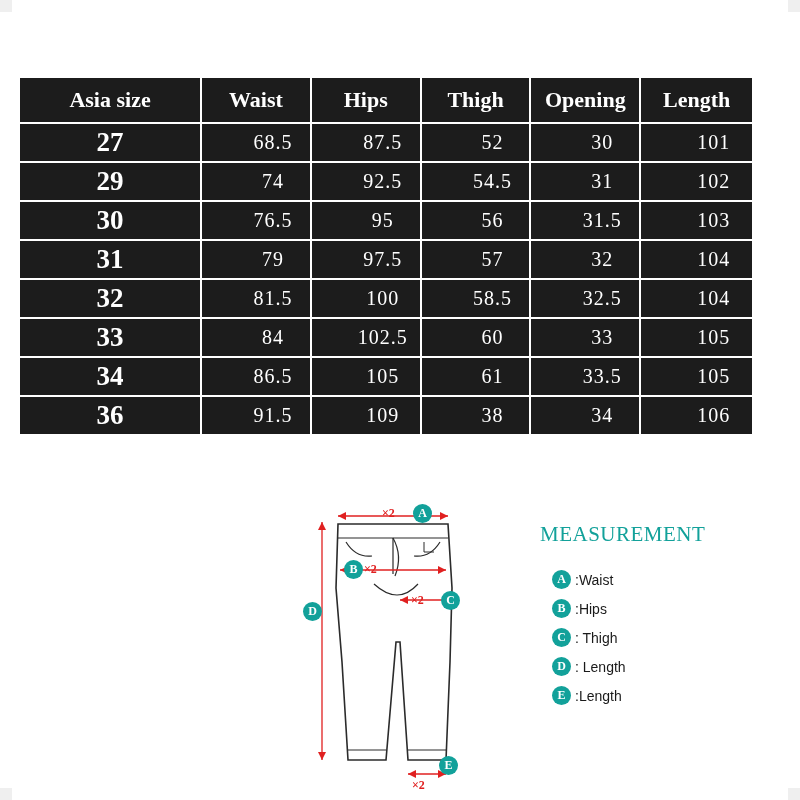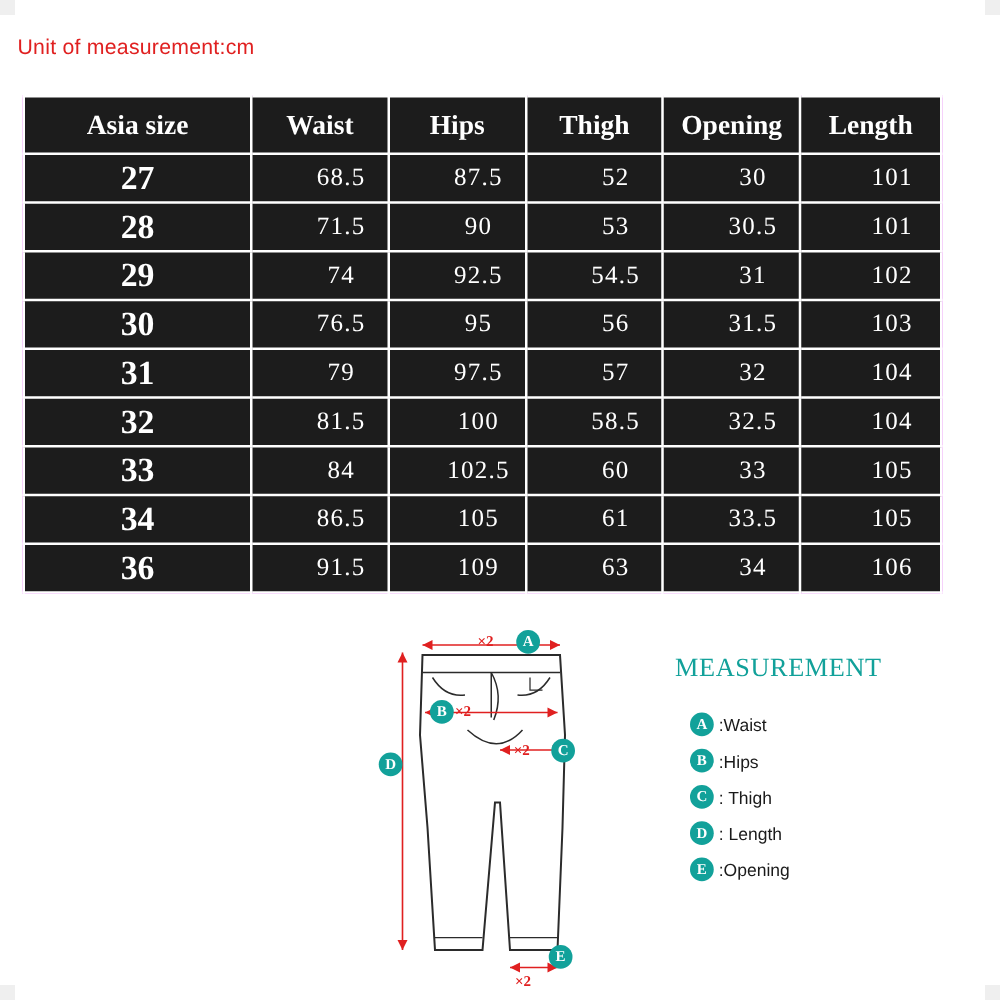--- a/index.html
+++ b/index.html
@@ -263,21 +263,20 @@
 </head>
 <body>
 
 <div id="page">
 
   <div class="corner-tl"></div>
   <div class="corner-tr"></div>
   <div class="corner-bl"></div>
   <div class="corner-br"></div>
 
-  <div class="unit-label">Unit of measurement:cm</div>
 
   <table class="size-table">
     <colgroup>
       <col class="c0">
         <col class="c1">
         <col class="c2">
         <col class="c3">
         <col class="c4">
         <col class="c5">
     </colgroup>
@@ -294,28 +293,20 @@
     <tbody>
       <tr>
         <td class="sizecell">27</td>
         <td class="val">68.5</td>
         <td class="val">87.5</td>
         <td class="val">52</td>
         <td class="val">30</td>
         <td class="val">101</td>
       </tr>
       <tr>
-        <td class="sizecell">28</td>
-        <td class="val">71.5</td>
-        <td class="val">90</td>
-        <td class="val">53</td>
-        <td class="val">30.5</td>
-        <td class="val">101</td>
-      </tr>
-      <tr>
         <td class="sizecell">29</td>
         <td class="val">74</td>
         <td class="val">92.5</td>
         <td class="val">54.5</td>
         <td class="val">31</td>
         <td class="val">102</td>
       </tr>
       <tr>
         <td class="sizecell">30</td>
         <td class="val">76.5</td>
@@ -353,21 +344,21 @@
         <td class="val">86.5</td>
         <td class="val">105</td>
         <td class="val">61</td>
         <td class="val">33.5</td>
         <td class="val">105</td>
       </tr>
       <tr>
         <td class="sizecell">36</td>
         <td class="val">91.5</td>
         <td class="val">109</td>
-        <td class="val">63</td>
+        <td class="val">38</td>
         <td class="val">34</td>
         <td class="val">106</td>
       </tr>
     </tbody>
   </table>
 
   <div class="lower">
 
 
     <div class="diagram">
@@ -440,18 +431,18 @@
       <div class="legend-row">
         <span class="legend-badge">C</span>
         <span class="legend-text">: Thigh</span>
       </div>
       <div class="legend-row">
         <span class="legend-badge">D</span>
         <span class="legend-text">: Length</span>
       </div>
       <div class="legend-row">
         <span class="legend-badge">E</span>
-        <span class="legend-text">:Opening</span>
+        <span class="legend-text">:Length</span>
       </div>
     </div>
 
   </div>
 </div>
 
 </body></html>

